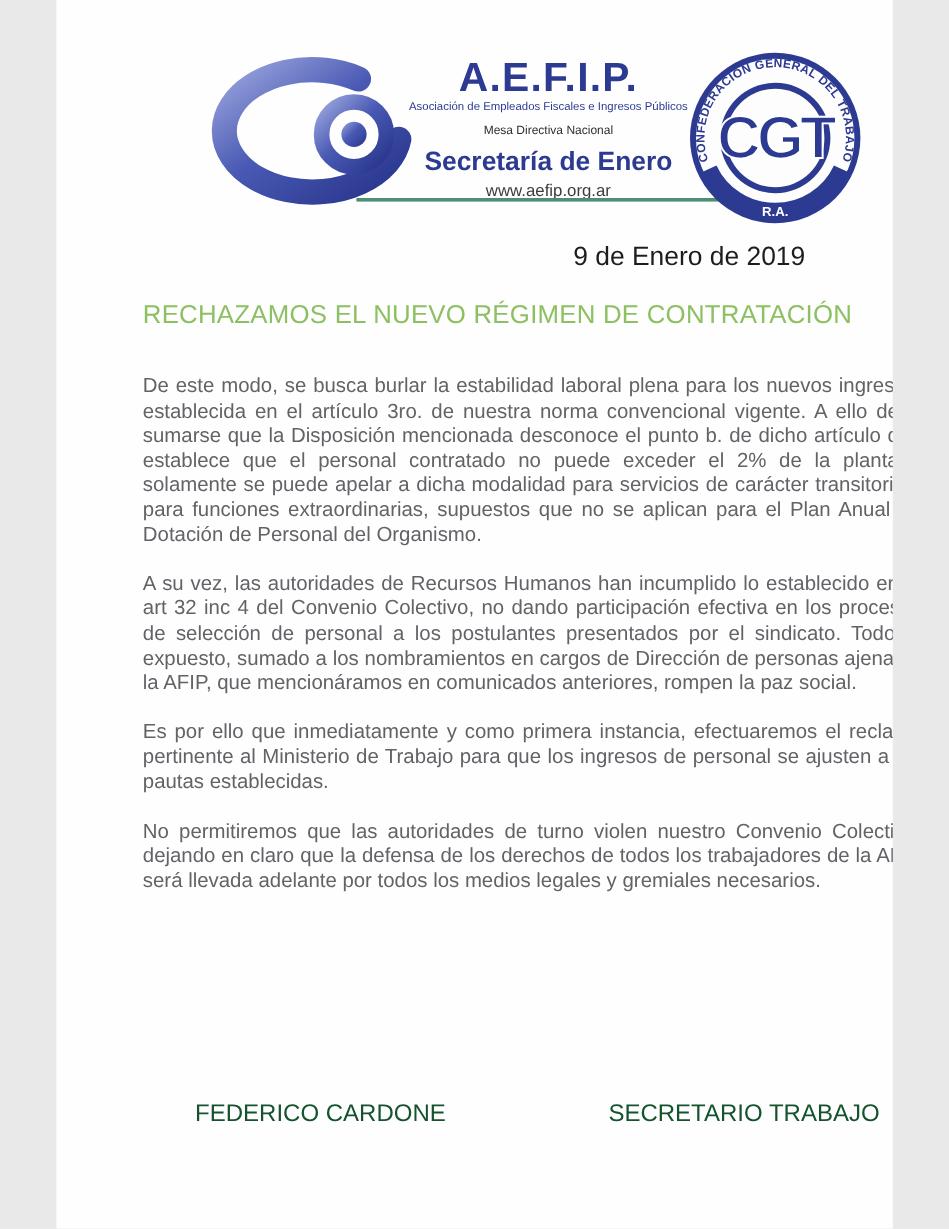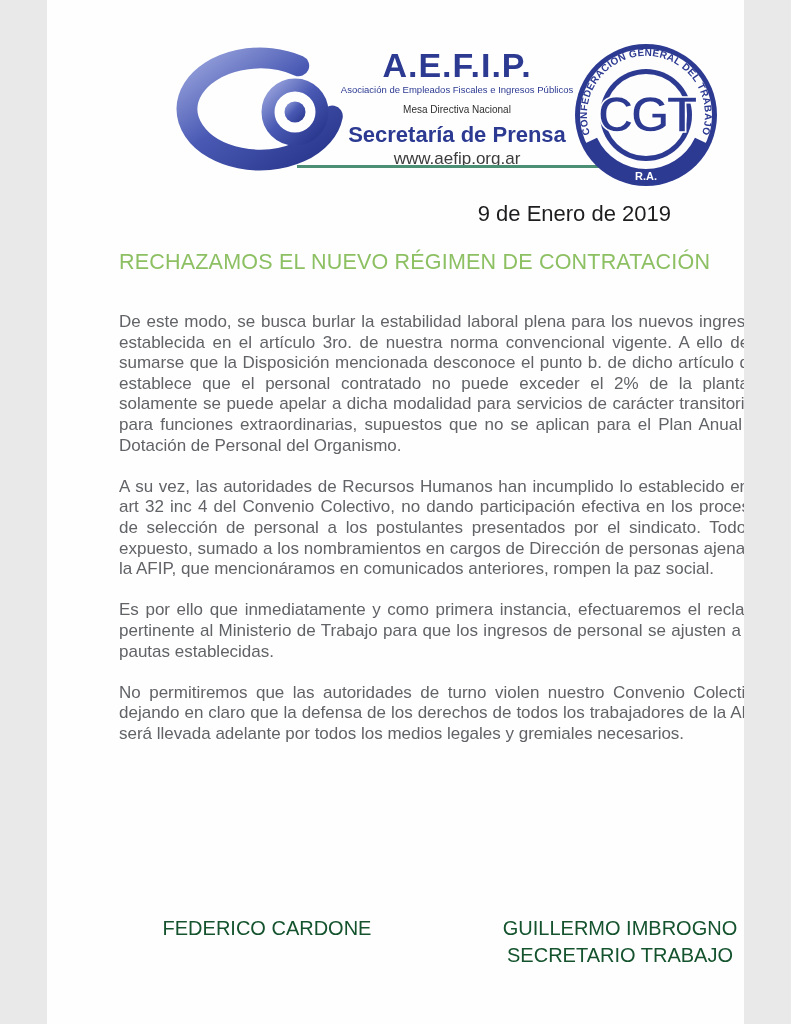--- a/index.html
+++ b/index.html
@@ -7,21 +7,21 @@
     position:relative;width:697px;height:1024px;background:#fefefe;
     font-family:"Liberation Sans",sans-serif;overflow:hidden;margin:0 auto;
   }
   
   .eye-logo{position:absolute;left:127px;top:46px;width:180px;height:128px;}
   .org-block{position:absolute;left:283px;top:47px;width:254px;text-align:center;}
   .acronym{font-size:34px;font-weight:bold;color:#2c3a92;letter-spacing:1px;line-height:36px;white-space:nowrap;}
   .fullname{font-size:9.5px;color:#2c3a92;line-height:12px;margin-top:1px;white-space:nowrap;}
   .mesa{font-size:10px;color:#2f2f31;line-height:18px;margin-top:5px;white-space:nowrap;}
   .prensa{font-size:22px;font-weight:bold;color:#2c3a92;line-height:25px;margin-top:3px;white-space:nowrap;}
-  .website{font-size:17px;color:#3c3c3e;line-height:15px;margin-top:4px;white-space:nowrap;}
+  .website{font-size:14px;color:#3c3c3e;line-height:15px;margin-top:4px;white-space:nowrap;}
   .green-rule{position:absolute;left:250px;top:165px;width:314px;height:3px;background:#4c8f75;}
   .cgt-logo{position:absolute;left:526px;top:42px;width:146px;height:146px;}
   
   .date{position:absolute;top:201px;right:73px;font-size:22px;color:#1d1d1f;}
   .title{position:absolute;left:72px;top:250px;width:680px;font-size:21.5px;letter-spacing:.2px;color:#8dc063;white-space:nowrap;}
   .body-text{position:absolute;left:72px;top:312px;width:649px;}
   .body-text p{
     margin:0 0 20.6px 0;font-size:17px;line-height:20.6px;color:#616367;
     text-align:justify;text-justify:inter-word;
   }
@@ -48,21 +48,21 @@
       </defs>
       <path d="M 158.3 70.1 A 73 51 0 1 1 124.7 19.8" fill="none" stroke="url(#eg)" stroke-width="21" stroke-linecap="round"></path>
       <circle cx="121" cy="66" r="27" fill="none" stroke="url(#eg)" stroke-width="13"></circle>
       <circle cx="121" cy="66" r="10.5" fill="url(#eg)"></circle>
     </svg>
 
     <div class="org-block">
       <div class="acronym">A.E.F.I.P.</div>
       <div class="fullname">Asociación de Empleados Fiscales e Ingresos Públicos</div>
       <div class="mesa">Mesa Directiva Nacional</div>
-      <div class="prensa">Secretaría de Prensa</div>
+      <div class="prensa">Secretaría de Enero</div>
       <div class="website">www.aefip.org.ar</div>
     </div>
 
     <div class="green-rule"></div>
 
     <svg class="cgt-logo" viewBox="0 0 146 146" aria-hidden="true">
       <defs>
         <path id="cgtArc" d="M 17.6 93.2 A 59 59 0 1 1 128.4 93.2" fill="none"></path>
       </defs>
       <circle cx="73" cy="73" r="71" fill="#2c3a92"></circle>
@@ -86,18 +86,17 @@
     <p>A su vez, las autoridades de Recursos Humanos han incumplido lo establecido en el art 32 inc 4 del Convenio Colectivo, no dando participación efectiva en los procesos de selección de personal a los postulantes presentados por el sindicato. Todo lo expuesto, sumado a los nombramientos en cargos de Dirección de personas ajenas a la AFIP, que mencionáramos en comunicados anteriores, rompen la paz social.</p>
     <p>Es por ello que inmediatamente y como primera instancia, efectuaremos el reclamo pertinente al Ministerio de Trabajo para que los ingresos de personal se ajusten a las pautas establecidas.</p>
     <p>No permitiremos que las autoridades de turno violen nuestro Convenio Colectivo, dejando en claro que la defensa de los derechos de todos los trabajadores de la AFIP será llevada adelante por todos los medios legales y gremiales necesarios.</p>
   </div>
 
   <div class="signatures">
     <div class="sig sig-left">
       <div>FEDERICO CARDONE</div>
     </div>
     <div class="sig sig-right">
-      <div>GUILLERMO IMBROGNO</div>
       <div>SECRETARIO TRABAJO</div>
     </div>
   </div>
 
 </div>
 
 </body></html>

